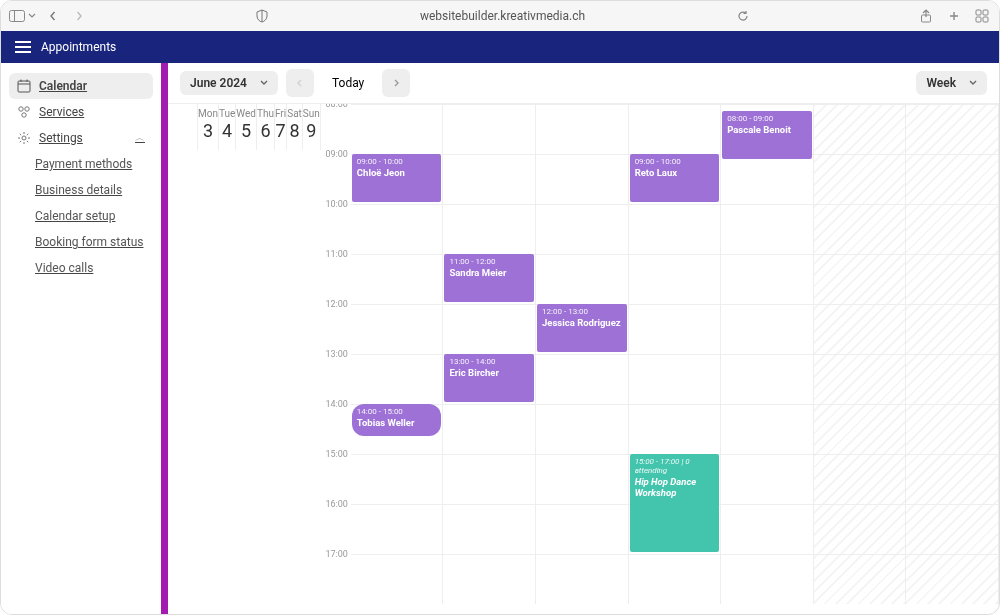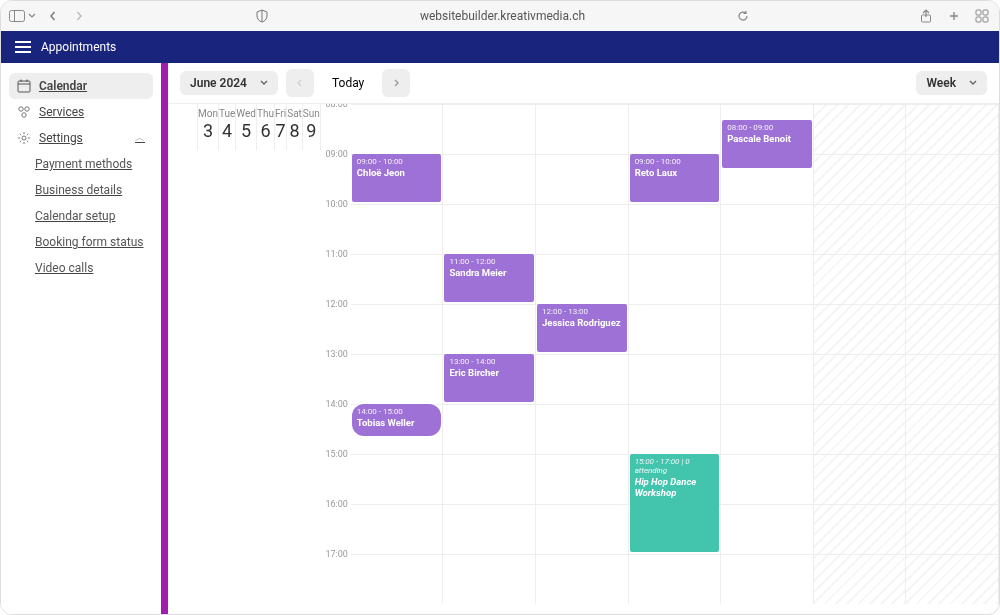--- a/index.html
+++ b/index.html
@@ -449,21 +449,21 @@
                 <div class="hour-line"></div>
                 <div class="hour-line"></div>
                 <div class="hour-line"></div>
                 <div class="hour-line"></div>
                 <div class="hour-line"></div>
                 <div class="hour-line"></div>
                 <div class="hour-line"></div>
                 <div class="hour-line"></div>
                 <div class="hour-line"></div>
                 <div class="hour-line"></div>
-                <div class="event purple" style="top: 16px; height: 48px;">
+                <div class="event purple" style="top: 7px; height: 48px;">
                   <span class="time">08:00 - 09:00</span>
                   <span class="title">Pascale Benoit</span>
                 </div>
               </div>
               <div class="day-col weekend">
                 <div class="hour-line"></div>
                 <div class="hour-line"></div>
                 <div class="hour-line"></div>
                 <div class="hour-line"></div>
                 <div class="hour-line"></div>

